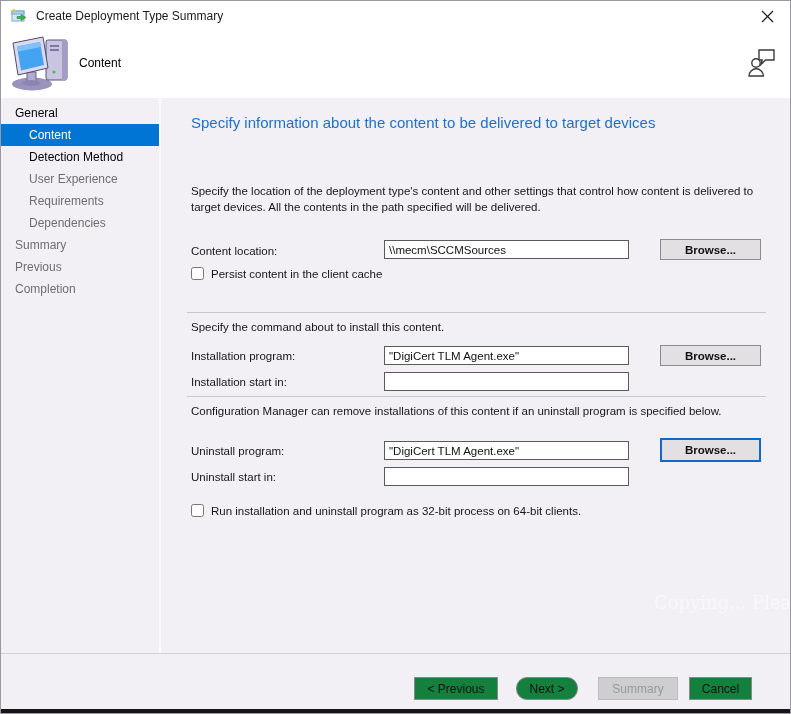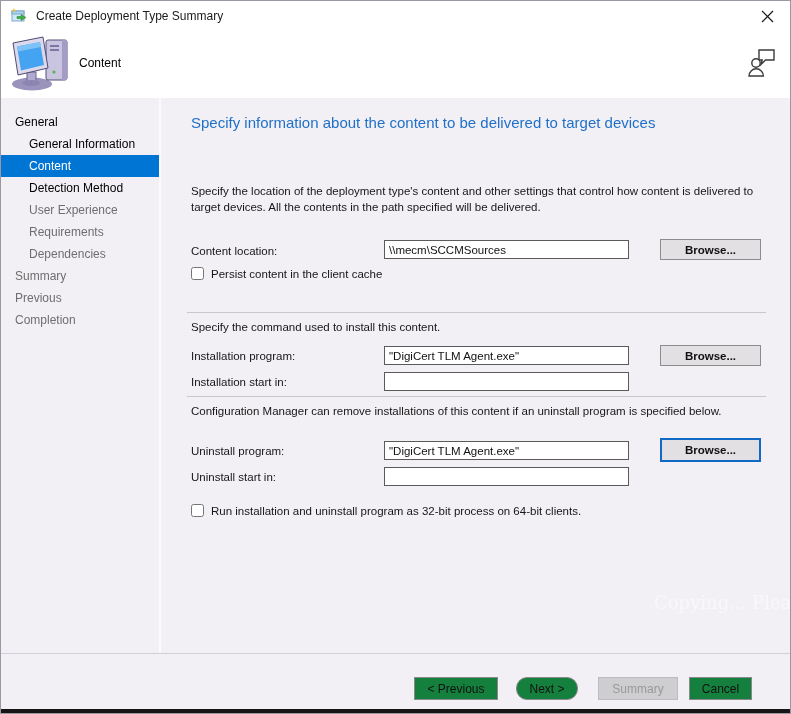--- a/index.html
+++ b/index.html
@@ -12,21 +12,21 @@
   .close-btn{position:absolute;right:0;top:0;width:46px;height:30px;display:flex;align-items:center;
              justify-content:center;cursor:default;background:transparent;border:none;}
   
   .header{position:absolute;left:0;top:30px;width:100%;height:67px;background:#ffffff;}
   .header .pc-icon{position:absolute;left:9px;top:3px;}
   .header .page-label{position:absolute;left:78px;top:0;line-height:64px;font-size:12px;color:#000;}
   .header .fb-icon{position:absolute;right:15px;top:17px;width:27px;height:29px;background:transparent;border:none;padding:0;}
   
   .body{position:absolute;left:0;top:97px;width:100%;height:555px;background:#f3f0f5;}
   .sidebar{position:absolute;left:0;top:0;width:160px;height:100%;background:#f3f0f5;
-           border-right:2px solid #fbfafc;box-sizing:border-box;padding-top:13px;}
+           border-right:2px solid #fbfafc;box-sizing:border-box;padding-top:4px;}
   .nav-item{height:22px;line-height:22px;font-size:12px;padding-left:14px;color:#000;cursor:default;}
   .nav-item.sub{padding-left:28px;}
   .nav-item.dim{color:#6e6e6e;}
   .nav-item.selected{background:#0075d4;color:#ffffff;}
   .main{position:absolute;left:160px;top:0;right:0;height:100%;}
   .page-heading{position:absolute;left:30px;top:16px;font-size:15px;color:#1f70c8;white-space:nowrap;}
   .note{position:absolute;left:30px;font-size:11.5px;color:#161616;width:582px;line-height:1.35;}
   .field-label{position:absolute;left:30px;font-size:11.5px;color:#161616;white-space:nowrap;}
   .text-input{position:absolute;left:223px;width:245px;height:19px;box-sizing:border-box;
               border:1px solid #5a5a5a;background:#ffffff;font-family:"Liberation Sans",sans-serif;
@@ -98,21 +98,20 @@
         <circle cx="8" cy="15" r="4.2" fill="#ffffff" stroke="#3b3b3b" stroke-width="1.4"></circle>
         <path d="M1,28 a7.2,7.2 0 0 1 14.4,0 z" fill="#ffffff" stroke="#3b3b3b" stroke-width="1.4"></path>
       </svg>
     </button>
   </div>
 
   <div class="body">
 
     <div class="sidebar">
       <div class="nav-item">General</div>
-      <div class="nav-item sub">General Information</div>
       <div class="nav-item sub selected">Content</div>
       <div class="nav-item sub">Detection Method</div>
       <div class="nav-item sub dim">User Experience</div>
       <div class="nav-item sub dim">Requirements</div>
       <div class="nav-item sub dim">Dependencies</div>
       <div class="nav-item dim">Summary</div>
       <div class="nav-item dim">Previous</div>
       <div class="nav-item dim">Completion</div>
     </div>
 
@@ -123,21 +122,21 @@
       <div class="field-label" style="top:147px;">Content location:</div>
       <input class="text-input" style="top: 142px;" type="text" value="\\mecm\SCCMSources">
       <button class="browse-btn" style="top:141px;">Browse...</button>
 
       <div class="chk-row" style="top:169px;">
         <input type="checkbox" style="">
         <span>Persist content in the client cache</span>
       </div>
 
       <div class="divider" style="top:214px;"></div>
-      <div class="note" style="top:222px;">Specify the command used to install this content.</div>
+      <div class="note" style="top:222px;">Specify the command about to install this content.</div>
 
       <div class="field-label" style="top:252px;">Installation program:</div>
       <input class="text-input" style="top: 248px;" type="text" value="&quot;DigiCert TLM Agent.exe&quot;">
       <button class="browse-btn" style="top:247px;">Browse...</button>
 
       <div class="field-label" style="top:278px;">Installation start in:</div>
       <input class="text-input" style="top: 274px;" type="text" value="">
 
       <div class="divider" style="top:298px;"></div>
       <div class="note" style="top:306px;">Configuration Manager can remove installations of this content if an uninstall program is specified below.</div>

